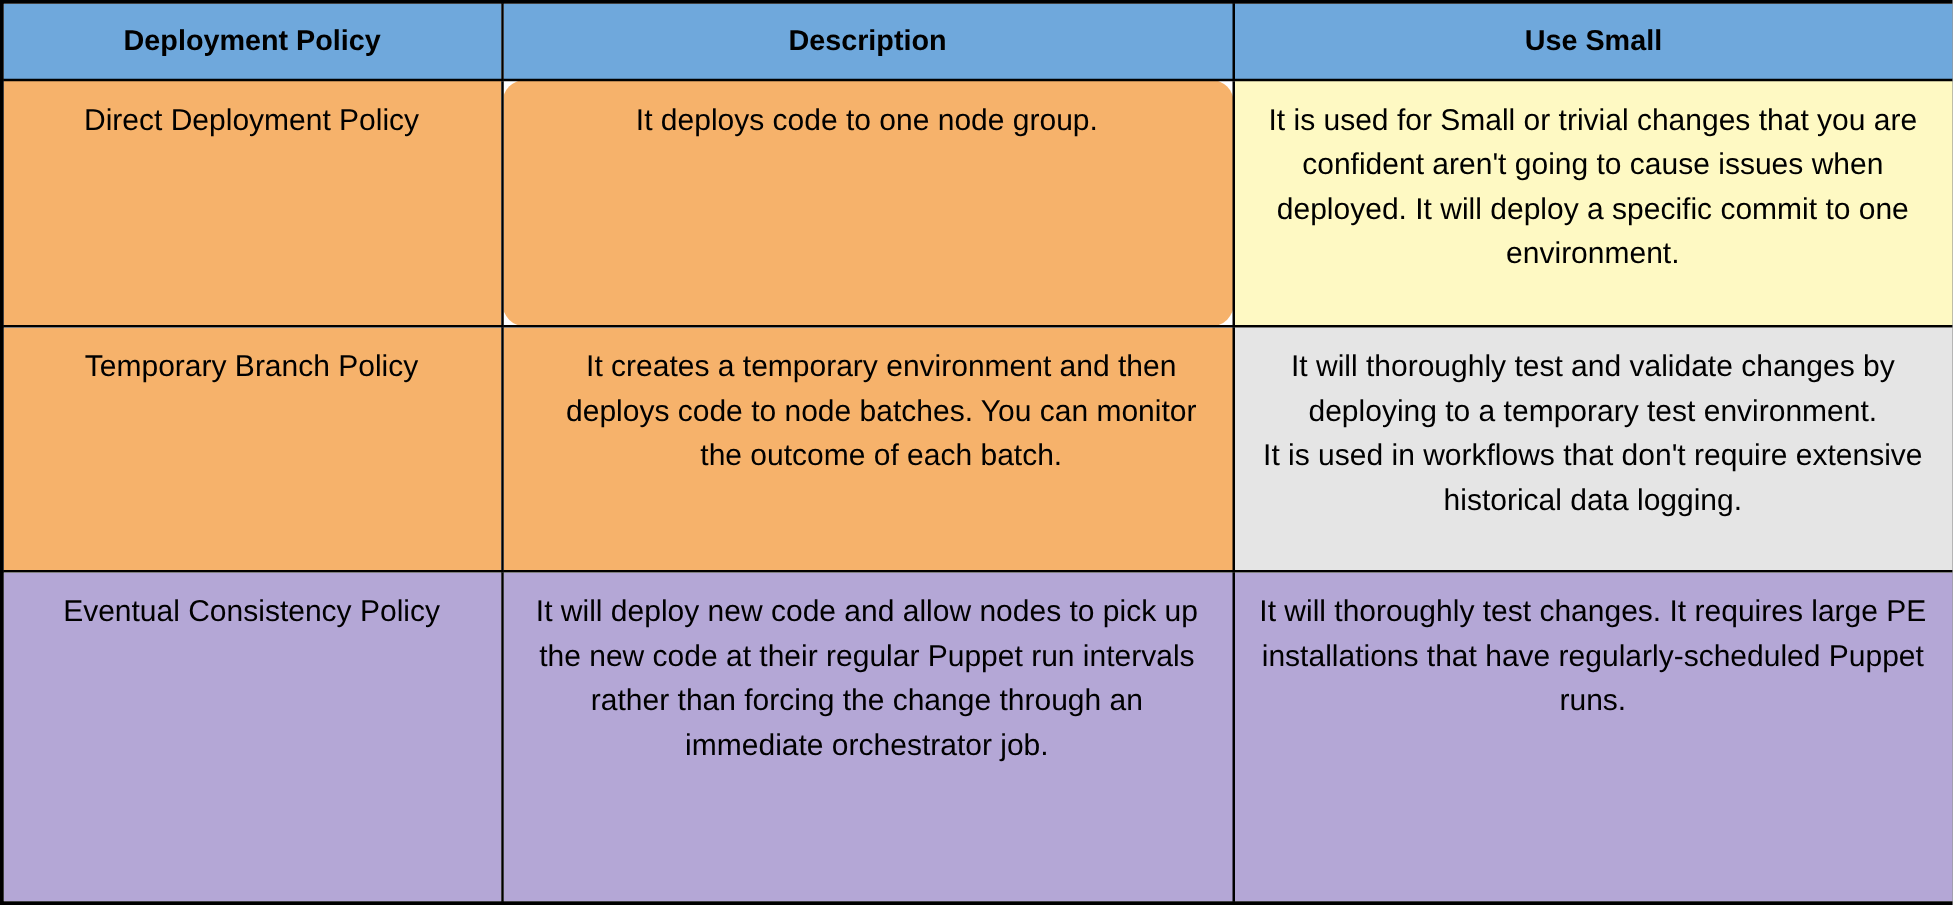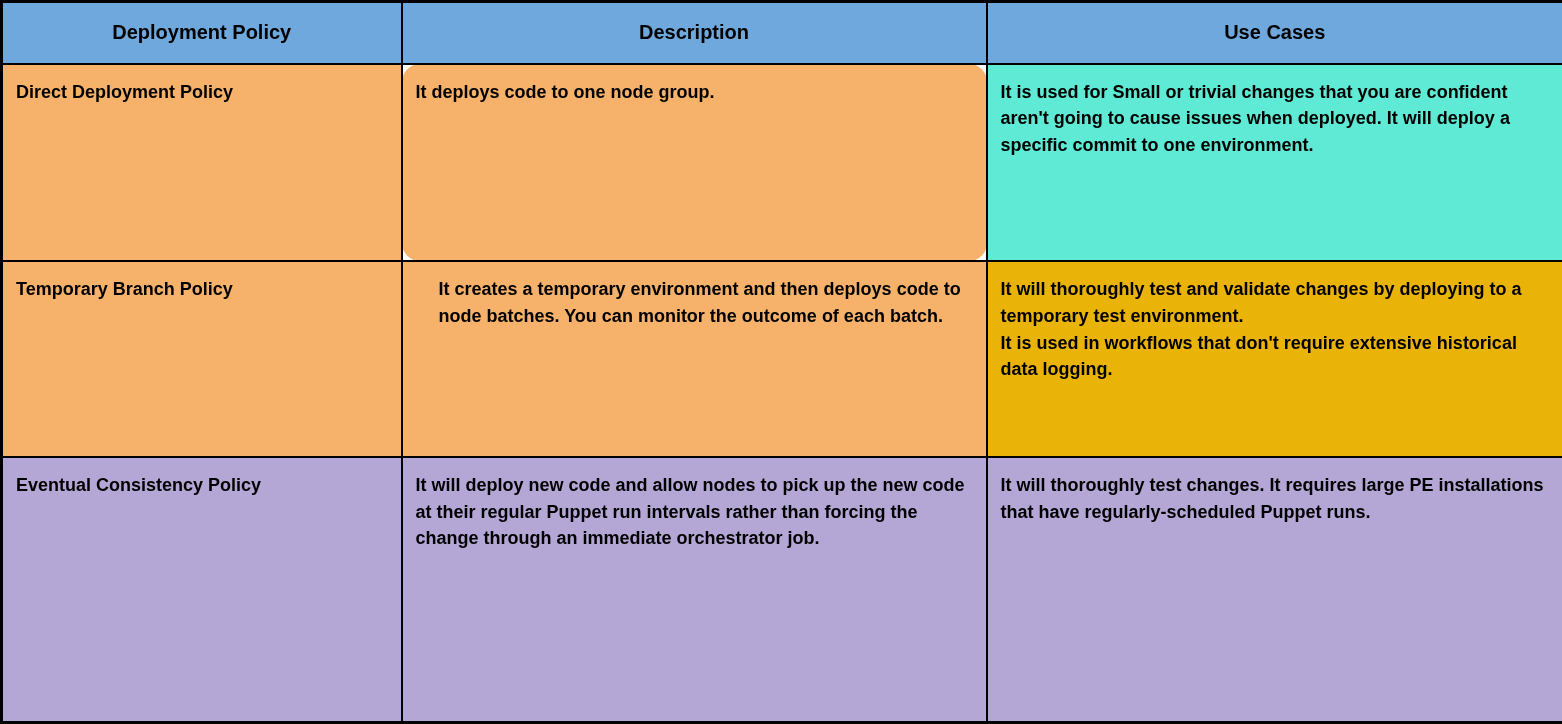--- a/index.html
+++ b/index.html
@@ -23,30 +23,30 @@
     overflow: hidden;
   }
   .policy-table {
     border: 3px solid #000000;
   }
   .col-policy { width: 400px; }
   .col-description { width: 585px; }
   .col-usecases { width: 577px; }
 
   .policy-table th {
-    font-size: 20px;
+    font-size: 23px;
     font-weight: bold;
     text-align: center;
     vertical-align: middle;
     padding: 6px 10px;
   }
   .policy-table td {
-    font-size: 18px;
-    font-weight: bold;
-    text-align: left;
+    font-size: 24px;
+    font-weight: normal;
+    text-align: center;
     vertical-align: top;
     padding: 14px 14px 10px 13px;
     line-height: 1.48;
     white-space: pre-line;
   }
   .header-row { height: 62px; }
   .row-0 { height: 170px; }
   .row-1 { height: 168px; }
   .row-2 { height: 228px; }
   .row-3 { height: 97px; }
@@ -57,33 +57,33 @@
 <table class="policy-table">
   <colgroup>
     <col class="col-policy">
     <col class="col-description">
     <col class="col-usecases">
   </colgroup>
   <thead>
     <tr class="header-row">
       <th style="background: rgb(111, 168, 220);">Deployment Policy</th>
       <th style="background: rgb(111, 168, 220);">Description</th>
-      <th style="background: rgb(111, 168, 220);">Use Cases</th>
+      <th style="background: rgb(111, 168, 220);">Use Small</th>
     </tr>
   </thead>
   <tbody>
     <tr class="row-0">
       <td style="background: rgb(246, 178, 107);">Direct Deployment Policy</td>
       <td style="background: rgb(246, 178, 107); border-radius: 18px;">It deploys code to one node group.</td>
-      <td style="background: #5eead4;">It is used for Small or trivial changes that you are confident aren't going to cause issues when deployed. It will deploy a specific commit to one environment.</td>
+      <td style="background: #fef9c3;">It is used for Small or trivial changes that you are confident aren't going to cause issues when deployed. It will deploy a specific commit to one environment.</td>
     </tr>
     <tr class="row-1">
       <td style="background: rgb(246, 178, 107);">Temporary Branch Policy</td>
       <td style="background: rgb(246, 178, 107); padding-left: 36px;">It creates a temporary environment and then deploys code to node batches. You can monitor the outcome of each batch.</td>
-      <td style="background: #eab308;">It will thoroughly test and validate changes by deploying to a temporary test environment.
+      <td style="background: #e5e5e5;">It will thoroughly test and validate changes by deploying to a temporary test environment.
 It is used in workflows that don't require extensive historical data logging.</td>
     </tr>
     <tr class="row-2">
       <td style="background: rgb(180, 167, 214);">Eventual Consistency Policy</td>
       <td style="background: rgb(180, 167, 214);">It will deploy new code and allow nodes to pick up the new code at their regular Puppet run intervals rather than forcing the change through an immediate orchestrator job.</td>
       <td style="background: rgb(180, 167, 214);">It will thoroughly test changes. It requires large PE installations that have regularly-scheduled Puppet runs.</td>
     </tr>
   </tbody>
 </table>
 

